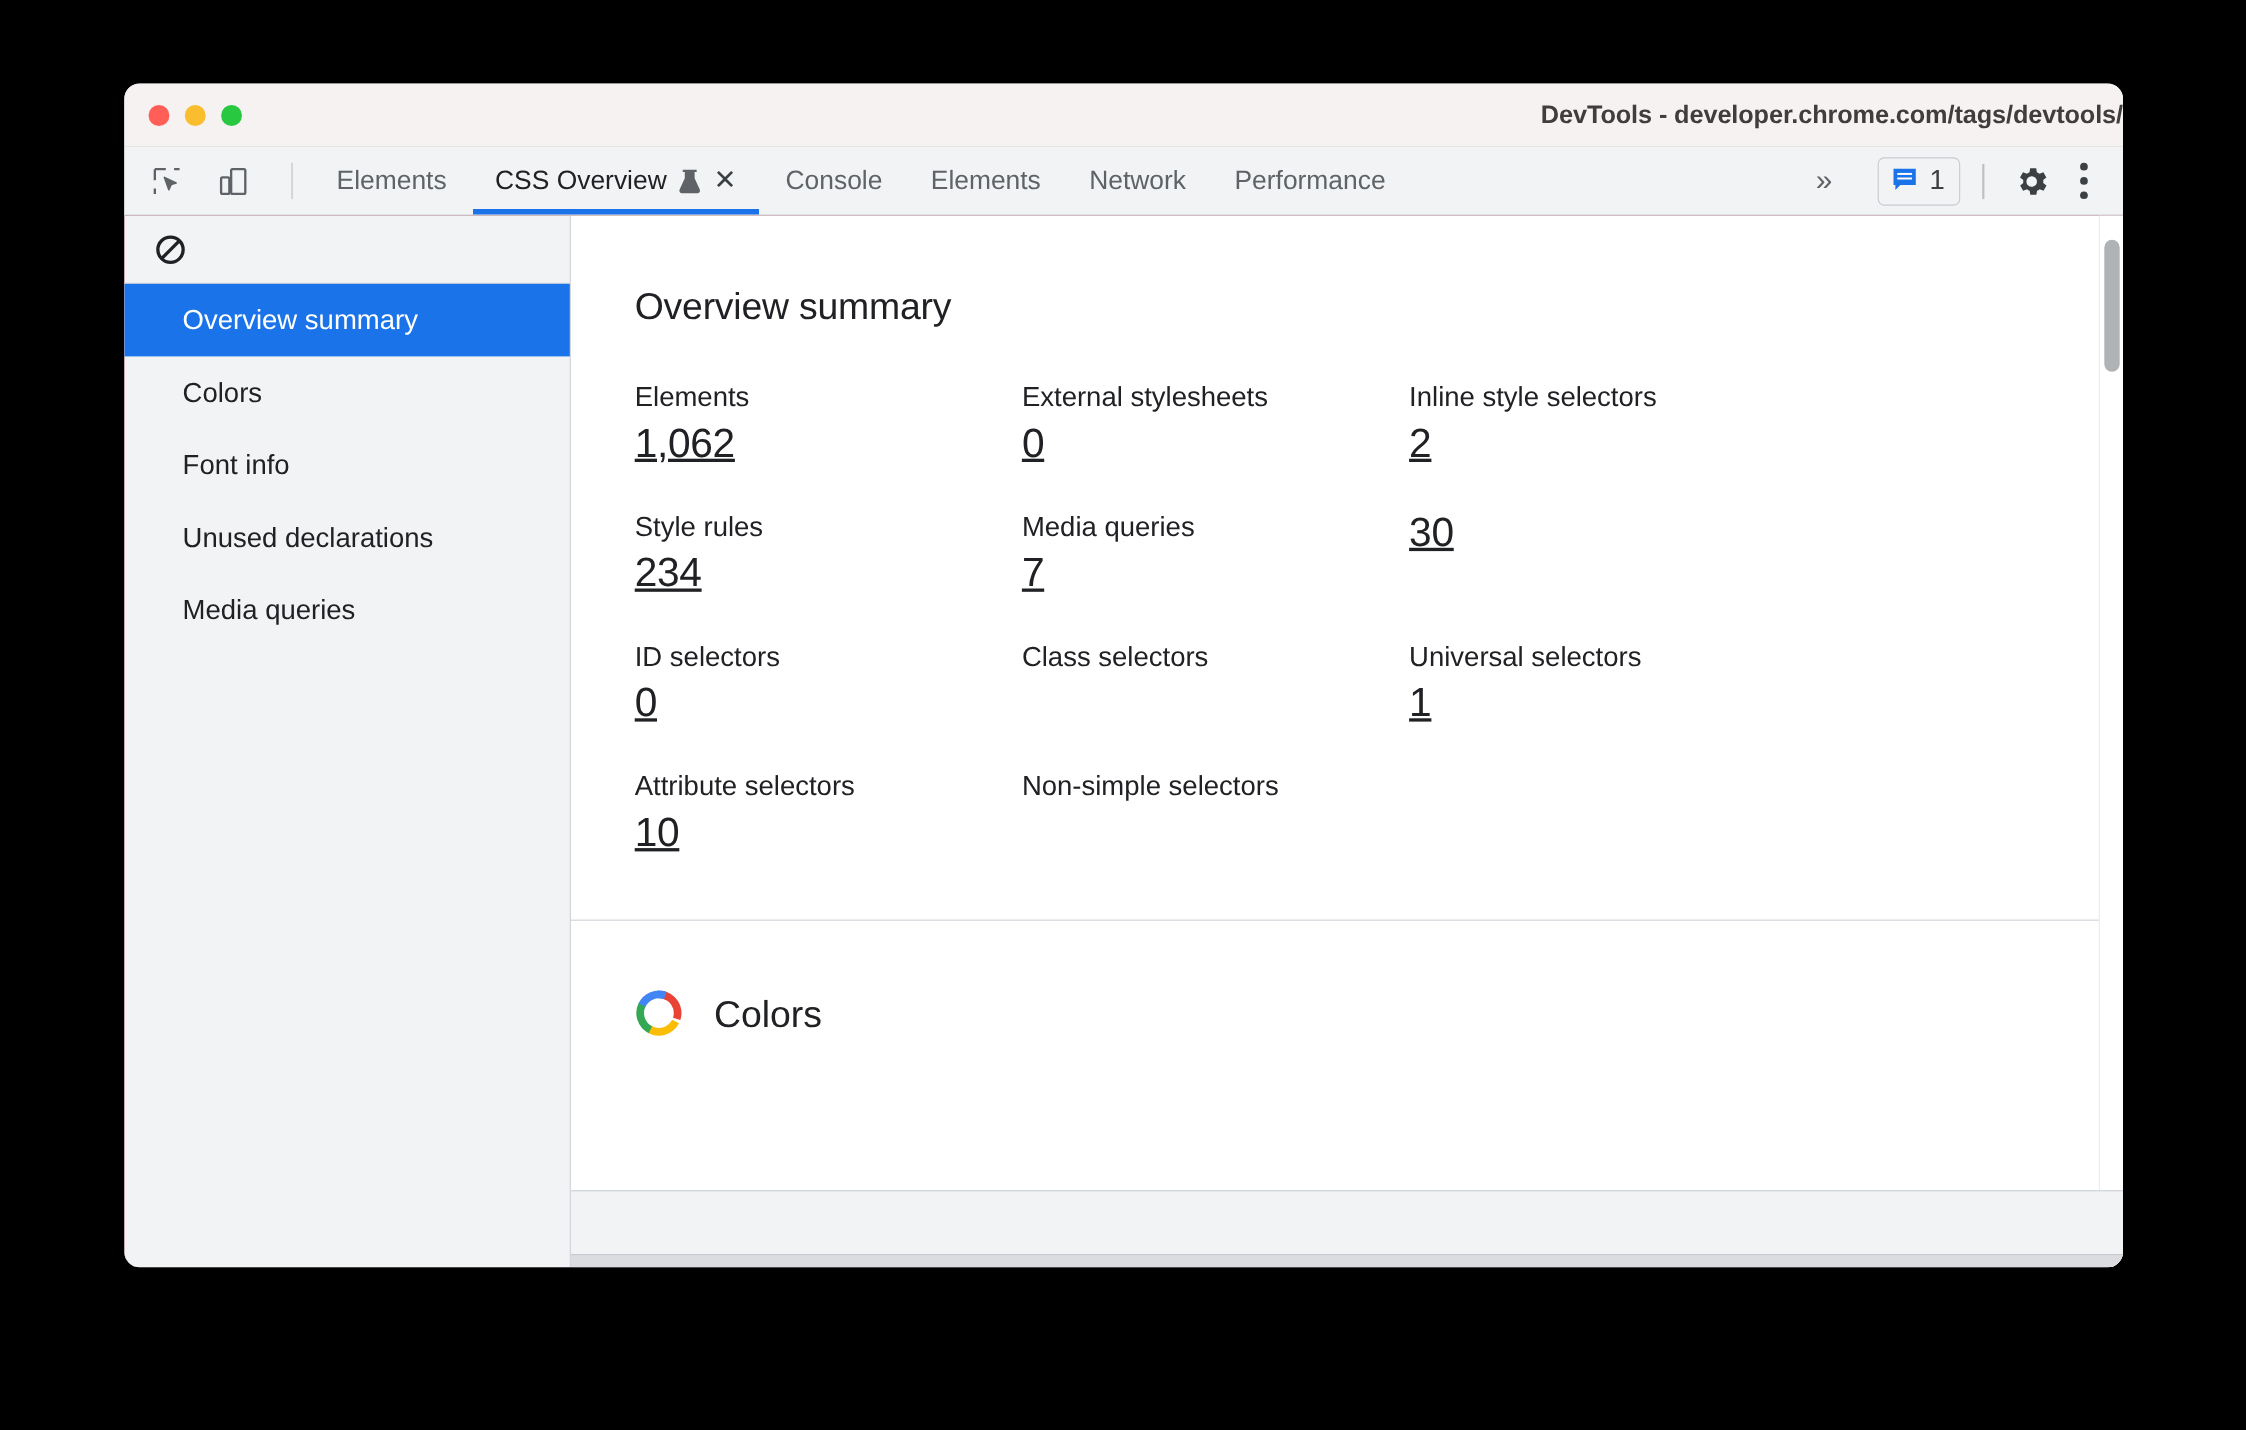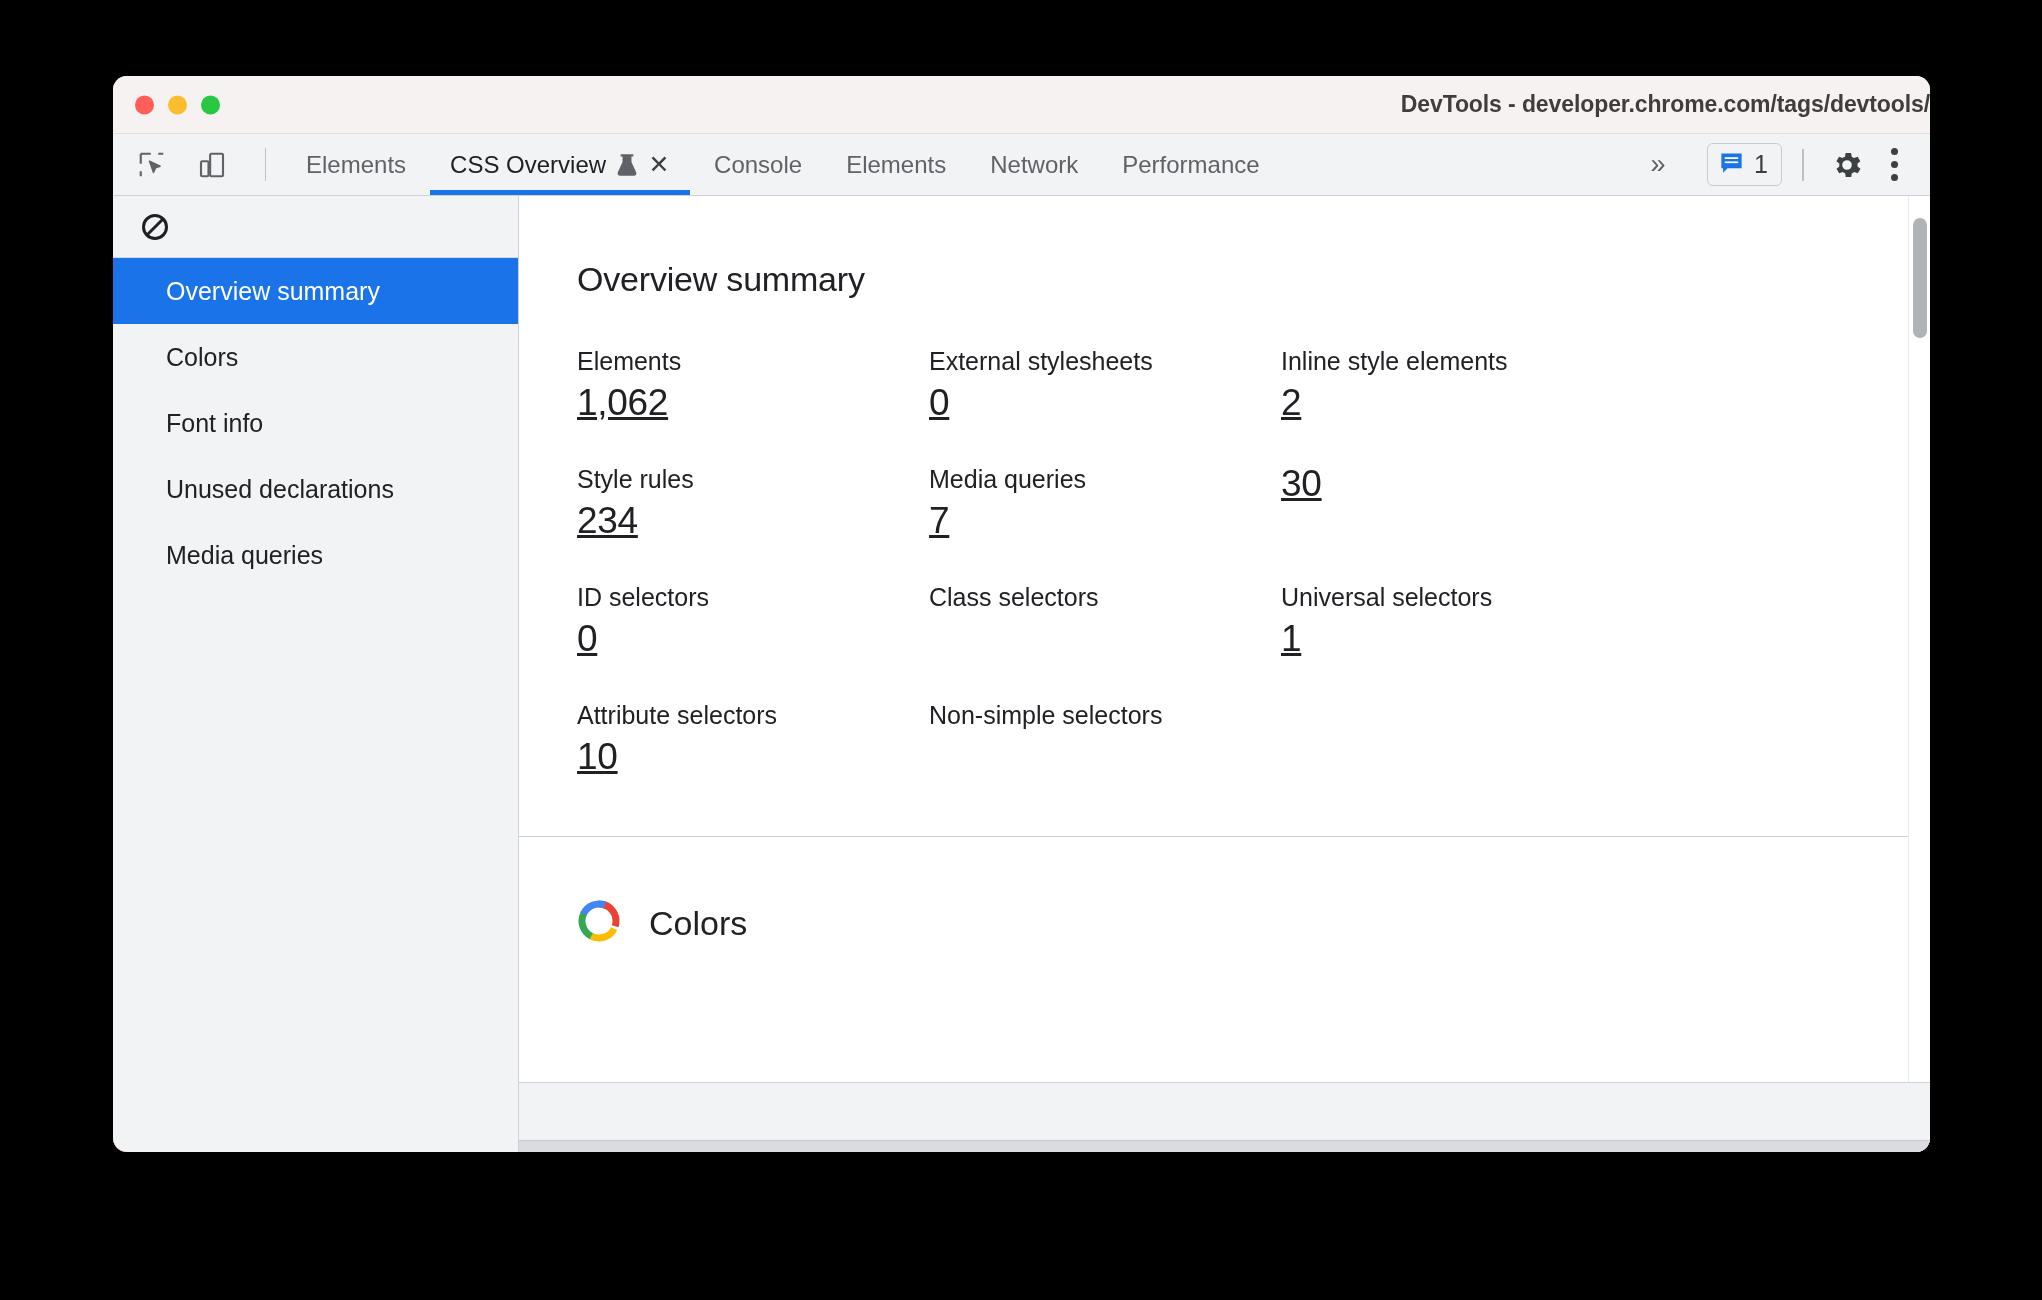--- a/index.html
+++ b/index.html
@@ -467,21 +467,21 @@
 
             <div class="stat">
               <div class="stat-label">Elements</div>
               <div class="stat-value">1,062</div>
             </div>
             <div class="stat">
               <div class="stat-label">External stylesheets</div>
               <div class="stat-value">0</div>
             </div>
             <div class="stat">
-              <div class="stat-label">Inline style elements</div>
+              <div class="stat-label">Inline style selectors</div>
               <div class="stat-value">2</div>
             </div>
 
             <div class="stat">
               <div class="stat-label">Style rules</div>
               <div class="stat-value">234</div>
             </div>
             <div class="stat">
               <div class="stat-label">Media queries</div>
               <div class="stat-value">7</div>

